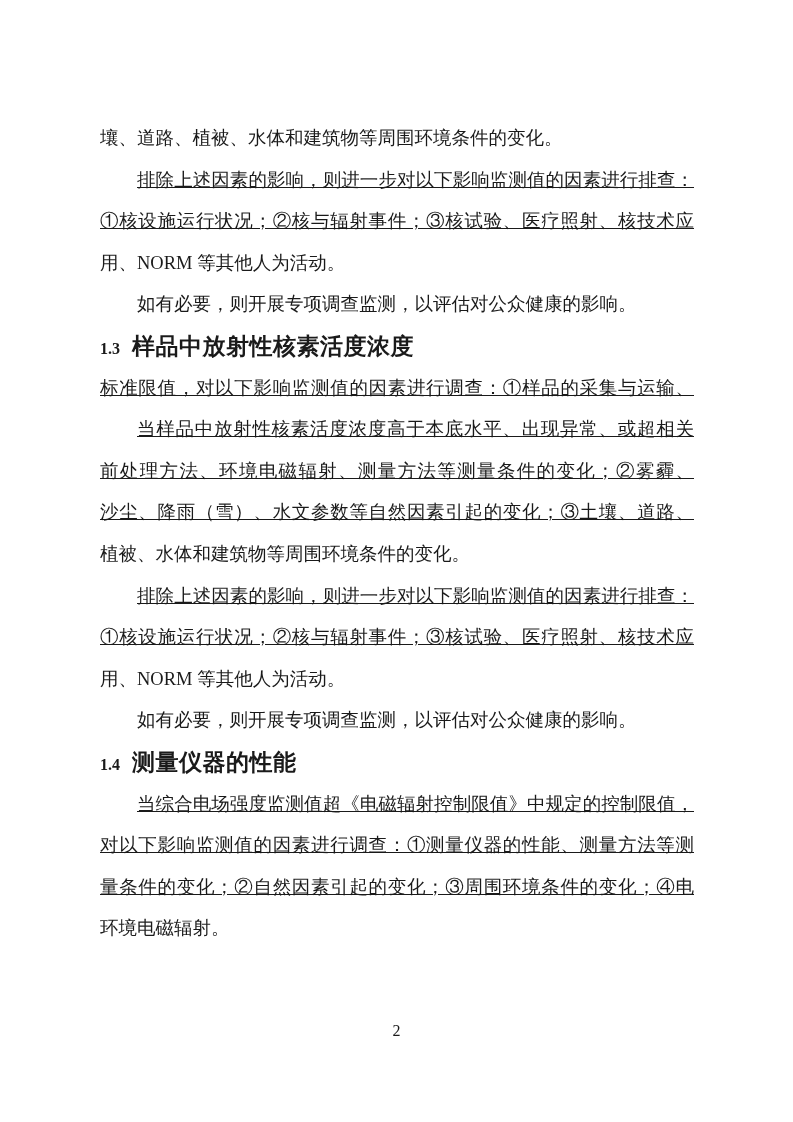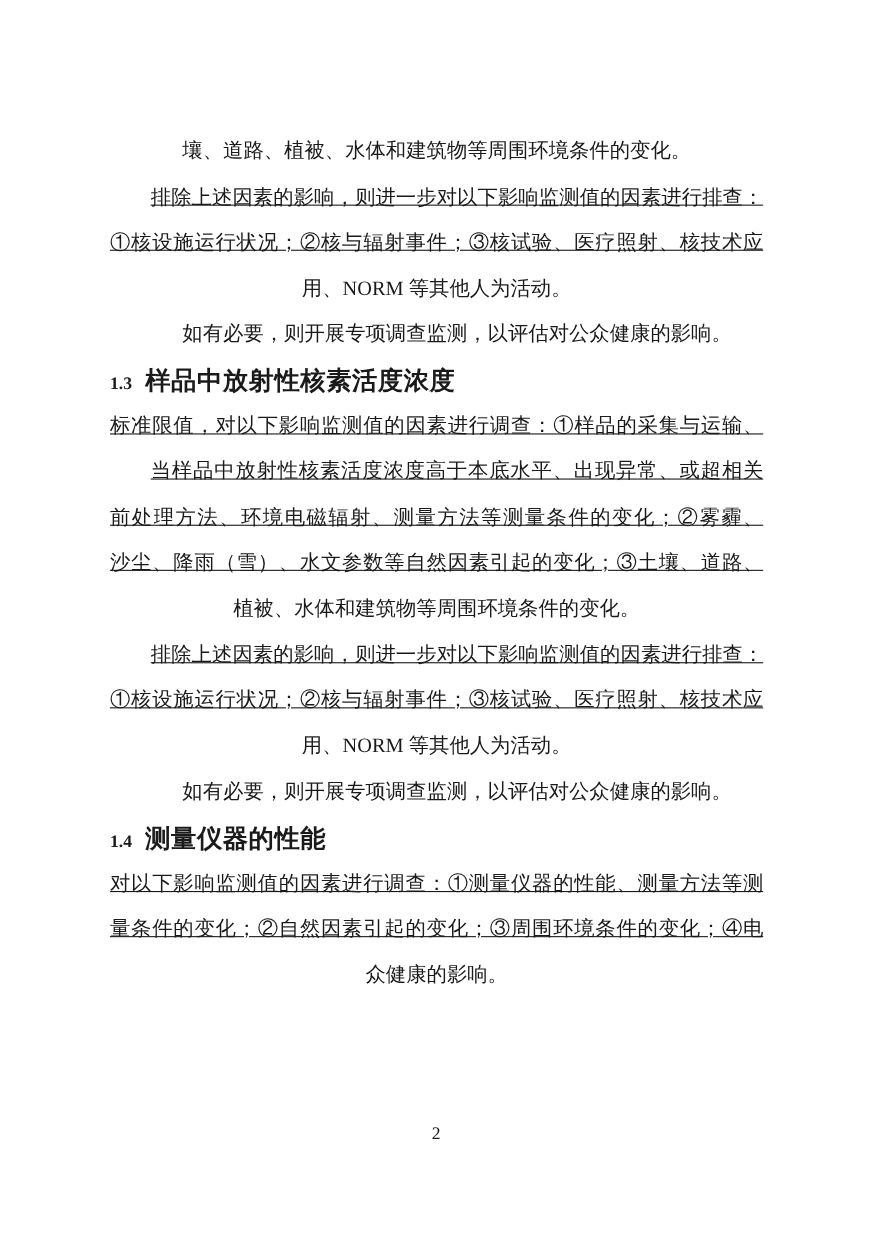--- a/index.html
+++ b/index.html
@@ -18,21 +18,21 @@
     left: 100px;
     top: 118px;
     width: 594px;
     overflow: hidden;
   }
   .line {
     font-size: 18.5px;
     height: 41.6px;
     line-height: 41.6px;
     white-space: nowrap;
-    text-align: center;
+    text-align: left;
   }
   .line.full {
     text-align: justify;
     text-align-last: justify;
     text-decoration: underline;
   }
   .line.indent {
     text-indent: 37px;
   }
   .heading {
@@ -90,20 +90,21 @@
     <div class="line full indent">排除上述因素的影响，则进一步对以下影响监测值的因素进行排查：</div>
     <div class="line full">①核设施运行状况；②核与辐射事件；③核试验、医疗照射、核技术应</div>
     <div class="line">用、NORM 等其他人为活动。</div>
 
     <div class="line indent">如有必要，则开展专项调查监测，以评估对公众健康的影响。</div>
 
     <div class="heading">
       <span class="heading-number">1.4</span><span class="heading-title">测量仪器的性能</span>
     </div>
 
+    <div class="line full indent">当综合电场强度监测值超《电磁辐射控制限值》中规定的控制限值，</div>
     <div class="line full">对以下影响监测值的因素进行调查：①测量仪器的性能、测量方法等测</div>
     <div class="line full">量条件的变化；②自然因素引起的变化；③周围环境条件的变化；④电</div>
-    <div class="line">众健康的影响。</div>
+    <div class="line">环境电磁辐射。</div>
 
   </div>
 
   <div class="footer">2</div>
 </div>
 
 </body></html>

